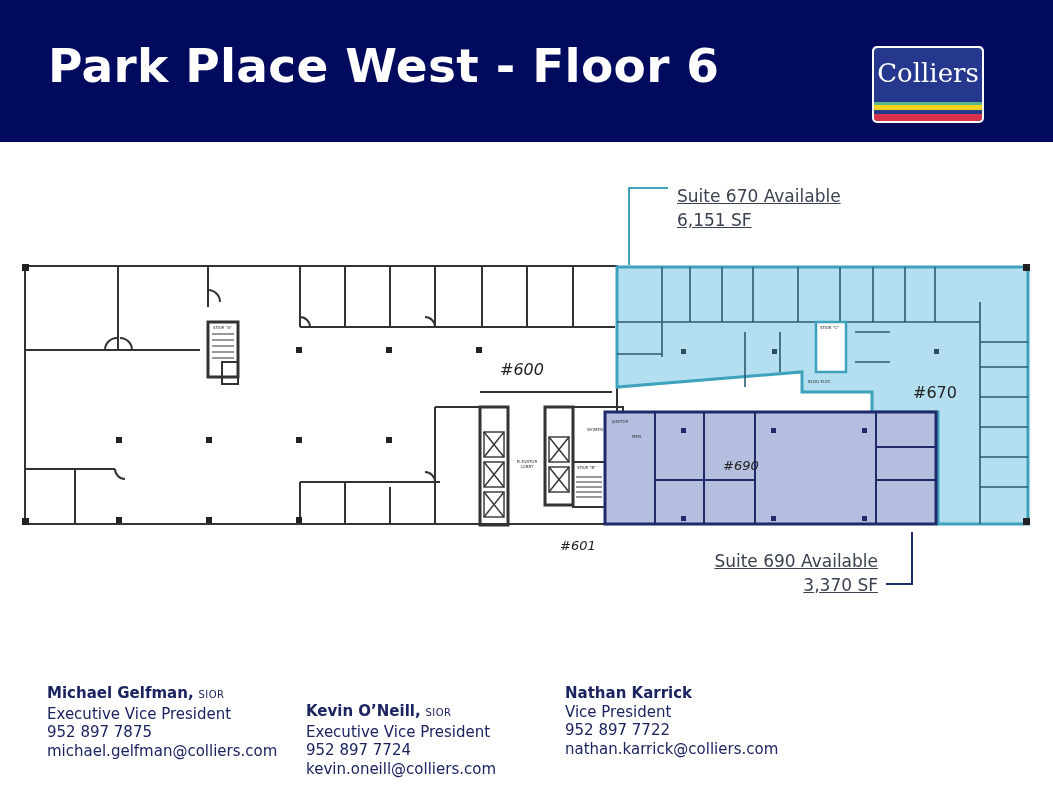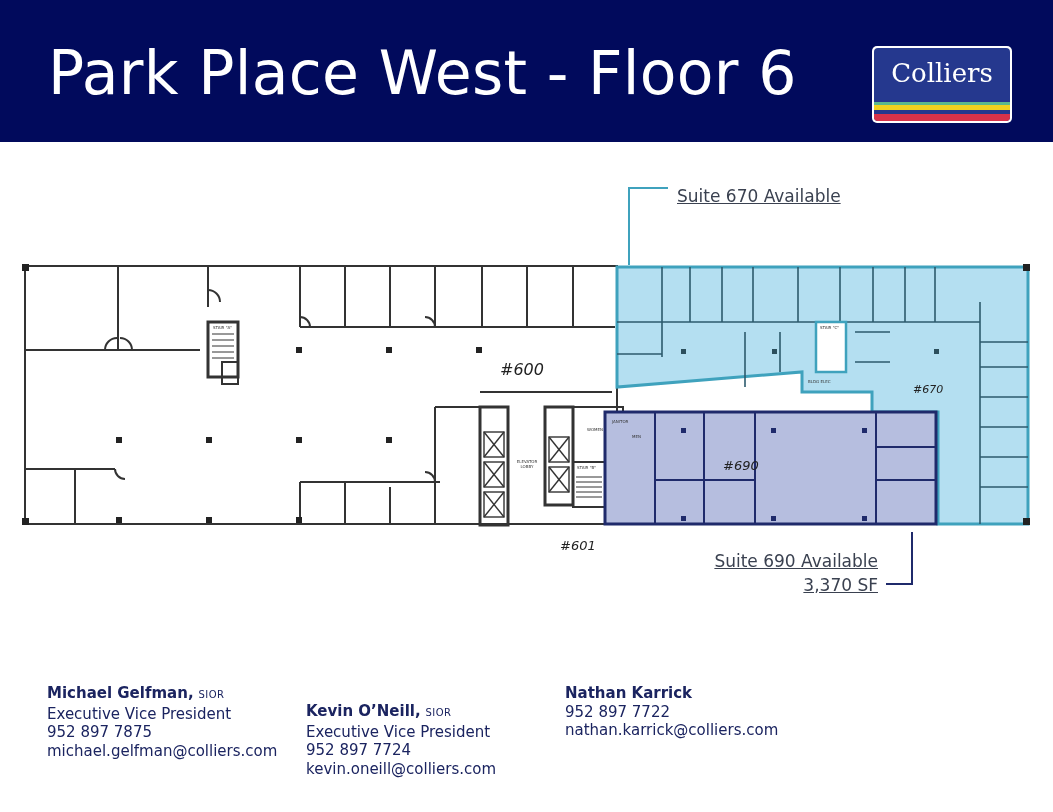--- a/index.html
+++ b/index.html
@@ -1,21 +1,21 @@
 <!DOCTYPE html>
 <html><head>
 <meta charset="utf-8">
 <style>
   html, body { margin:0; padding:0; }
   body { width:1053px; height:812px; background:#ffffff; position:relative; overflow:hidden;
          font-family:"DejaVu Sans", "Liberation Sans", sans-serif; }
   .header { position:absolute; left:0; top:0; width:1053px; height:142px; background:#010a5c; }
-  .title { position:absolute; left:48px; top:38px; color:#ffffff; font-size:60px; font-weight:400;
+  .title { position:absolute; left:48px; top:38px; color:#ffffff; font-size:47px; font-weight:700;
            letter-spacing:0.3px; font-family:"DejaVu Sans", sans-serif; }
-  .logo { position:absolute; left:872px; top:46px; width:140px; height:77px; border-radius:5px;
+  .logo { position:absolute; left:872px; top:46px; width:112px; height:77px; border-radius:5px;
           background:#ffffff; padding:2px; box-sizing:border-box; }
   .logo-inner { position:relative; width:100%; height:100%; border-radius:4px; overflow:hidden; background:#25388e; }
   .logo-text { position:absolute; left:0; right:0; top:10px; text-align:center; color:#ffffff;
                font-family:"DejaVu Serif", "Liberation Serif", serif; font-size:26px; }
   .stripe { position:absolute; left:0; right:0; height:5px; }
   .callout { position:absolute; color:#3a4150; font-size:17px; line-height:24px;text-decoration:underline; }
   .lead { position:absolute; background:#3fa2bd; }
   .lead2 { position:absolute; background:#1f2a6b; }
   .plan { position:absolute; left:20px; top:262px; width:1015px; height:275px; }
   .contacts { position:absolute; top:684px; left:0; width:1053px; }
@@ -36,20 +36,21 @@
       <div class="stripe" style="top:62px;height:4px;background:#25388e;"></div>
       <div class="stripe" style="top:66px;height:7px;background:#d8324a;"></div>
     </div>
   </div>
 </div>
 
 <div class="lead" style="left:628px;top:187px;width:40px;height:2px;"></div>
 <div class="lead" style="left:628px;top:187px;width:2px;height:78px;"></div>
 <div class="callout" style="left:677px;top:184px;">
   <div>Suite 670 Available</div>
+  <div>6,151 SF</div>
 </div>
 
 <div class="lead2" style="left:911px;top:532px;width:2px;height:52px;"></div>
 <div class="lead2" style="left:886px;top:583px;width:27px;height:2px;"></div>
 <div class="callout" style="left:690px;top:549px;width:188px;text-align:right;">
   <div>Suite 690 Available</div>
   <div>3,370 SF</div>
 </div>
 
 <div class="plan">
@@ -195,21 +196,21 @@
     </g>
     <g fill="#222">
       <rect x="1003" y="2" width="7" height="7"></rect>
         <rect x="1003" y="256" width="7" height="7"></rect>
     </g>
   </svg>
 
   
   <div style="position:absolute;left:480px;top:98px;font-size:16px;font-style:italic;color:#222;">#600</div>
   <div style="position:absolute;left:540px;top:276px;font-size:13px;font-style:italic;color:#222;">#601</div>
-  <div style="position:absolute;left:893px;top:121px;font-size:11px;font-style:italic;color:#222;">#670</div>
+  <div style="position:absolute;left:893px;top:121px;font-size:16px;color:#222;">#670</div>
   <div style="position:absolute;left:703px;top:196px;font-size:13px;font-style:italic;color:#222;">#690</div>
   <div style="position:absolute;left:492px;top:197px;width:30px;font-size:4px;text-align:center;color:#333;">ELEVATOR LOBBY</div>
   <div style="position:absolute;left:193px;top:63px;font-size:4px;color:#333;">STAIR "A"</div>
   <div style="position:absolute;left:800px;top:63px;font-size:4px;color:#333;">STAIR "C"</div>
   <div style="position:absolute;left:557px;top:203px;font-size:4px;color:#333;">STAIR "B"</div>
   <div style="position:absolute;left:567px;top:165px;font-size:4px;color:#333;">WOMEN</div>
   <div style="position:absolute;left:612px;top:172px;font-size:4px;color:#333;">MEN</div>
   <div style="position:absolute;left:592px;top:157px;font-size:4px;color:#333;">JANITOR</div>
   <div style="position:absolute;left:788px;top:117px;font-size:4px;color:#333;">BLDG ELEC</div>
 </div>
@@ -222,16 +223,17 @@
     <div>michael.gelfman@colliers.com</div>
   </div>
   <div class="contact" style="left:306px;top:0;margin-top:18px;">
     <div><span class="name">Kevin O’Neill,</span> <span class="cred">SIOR</span></div>
     <div>Executive Vice President</div>
     <div>952 897 7724</div>
     <div>kevin.oneill@colliers.com</div>
   </div>
   <div class="contact" style="left:565px;top:0;">
     <div><span class="name">Nathan Karrick</span></div>
+    <div>Vice President</div>
     <div>952 897 7722</div>
     <div>nathan.karrick@colliers.com</div>
   </div>
 </div>
 
 </body></html>

